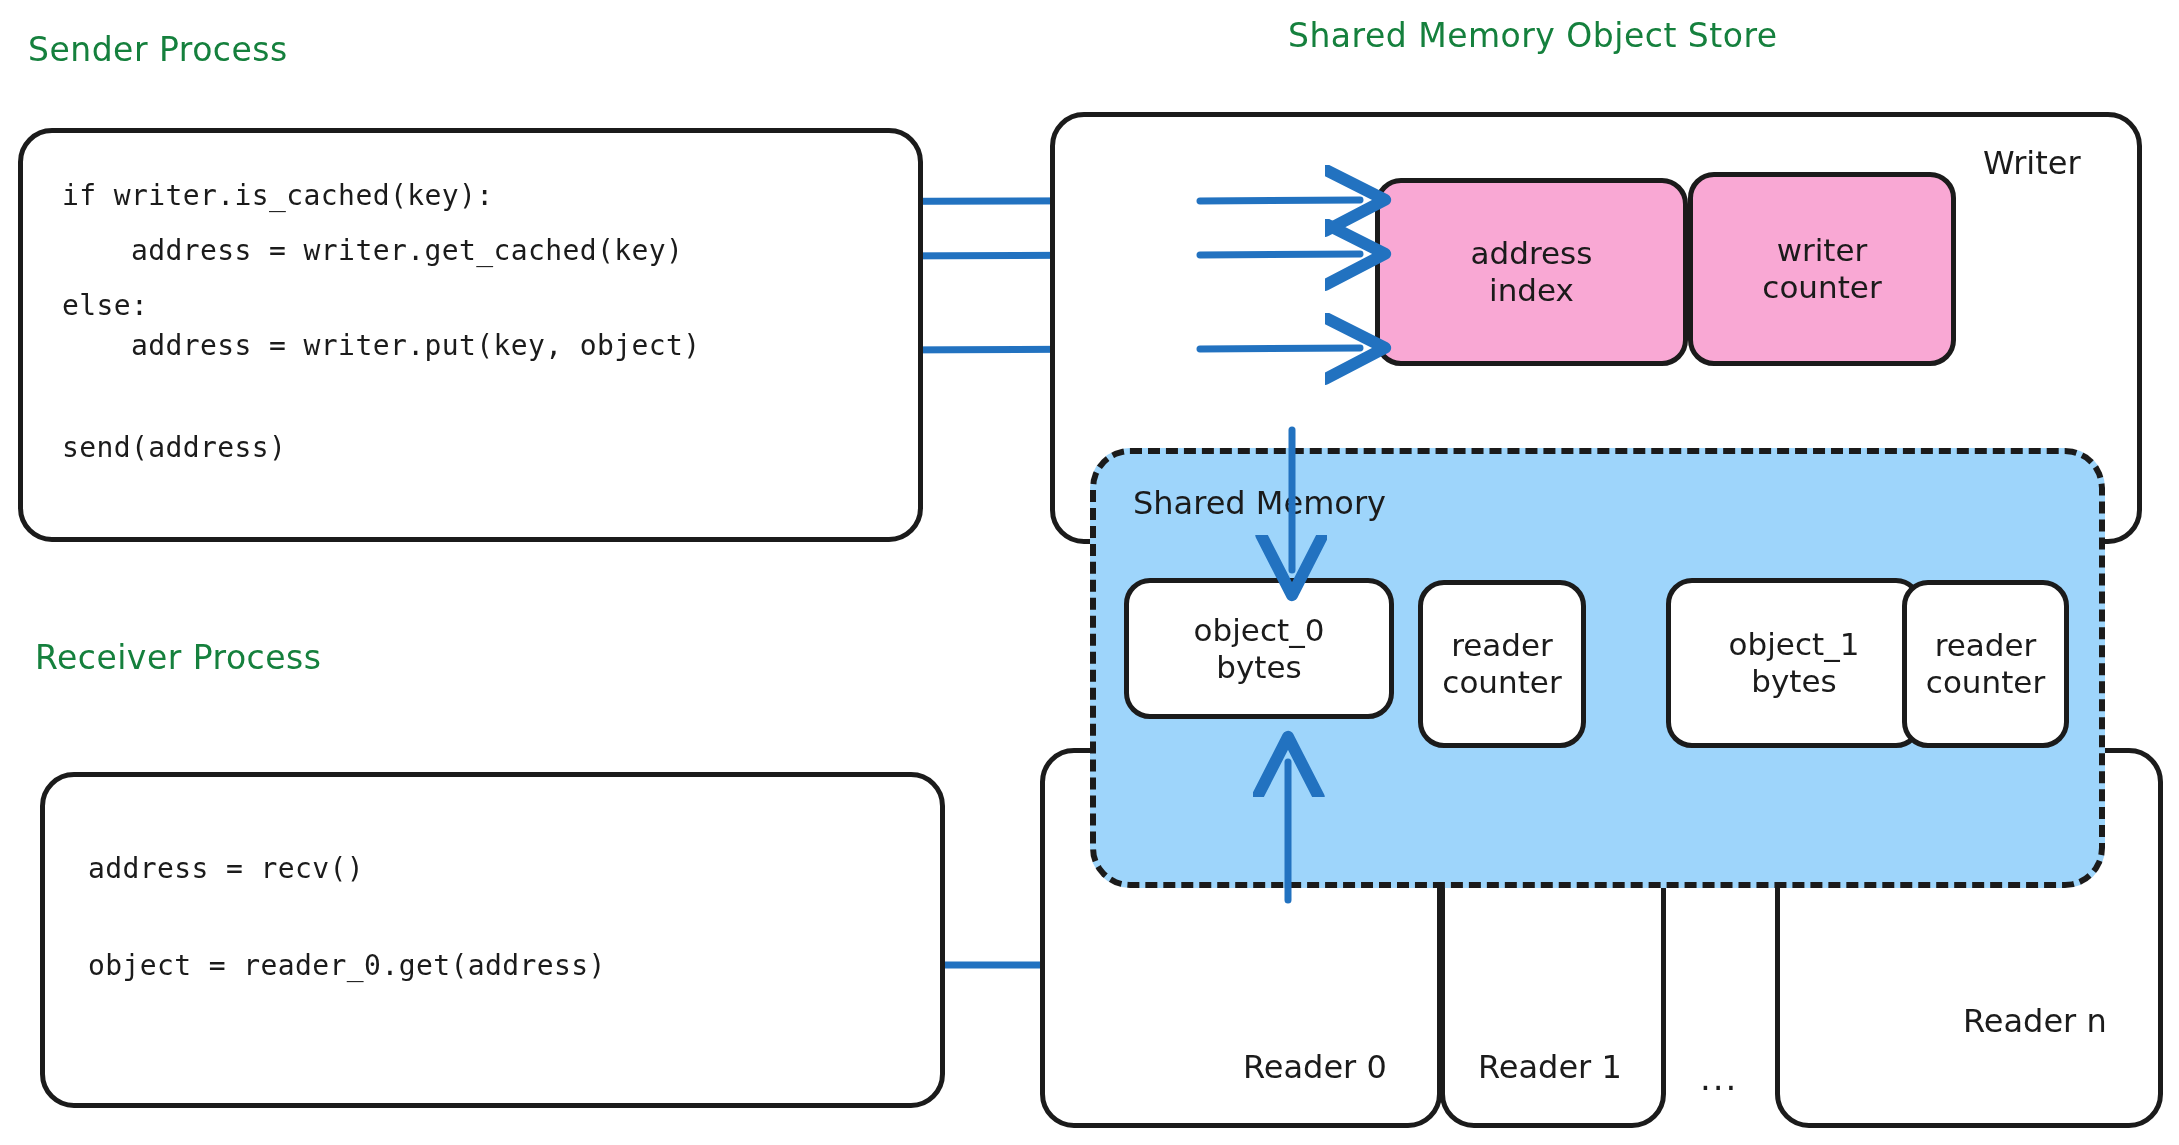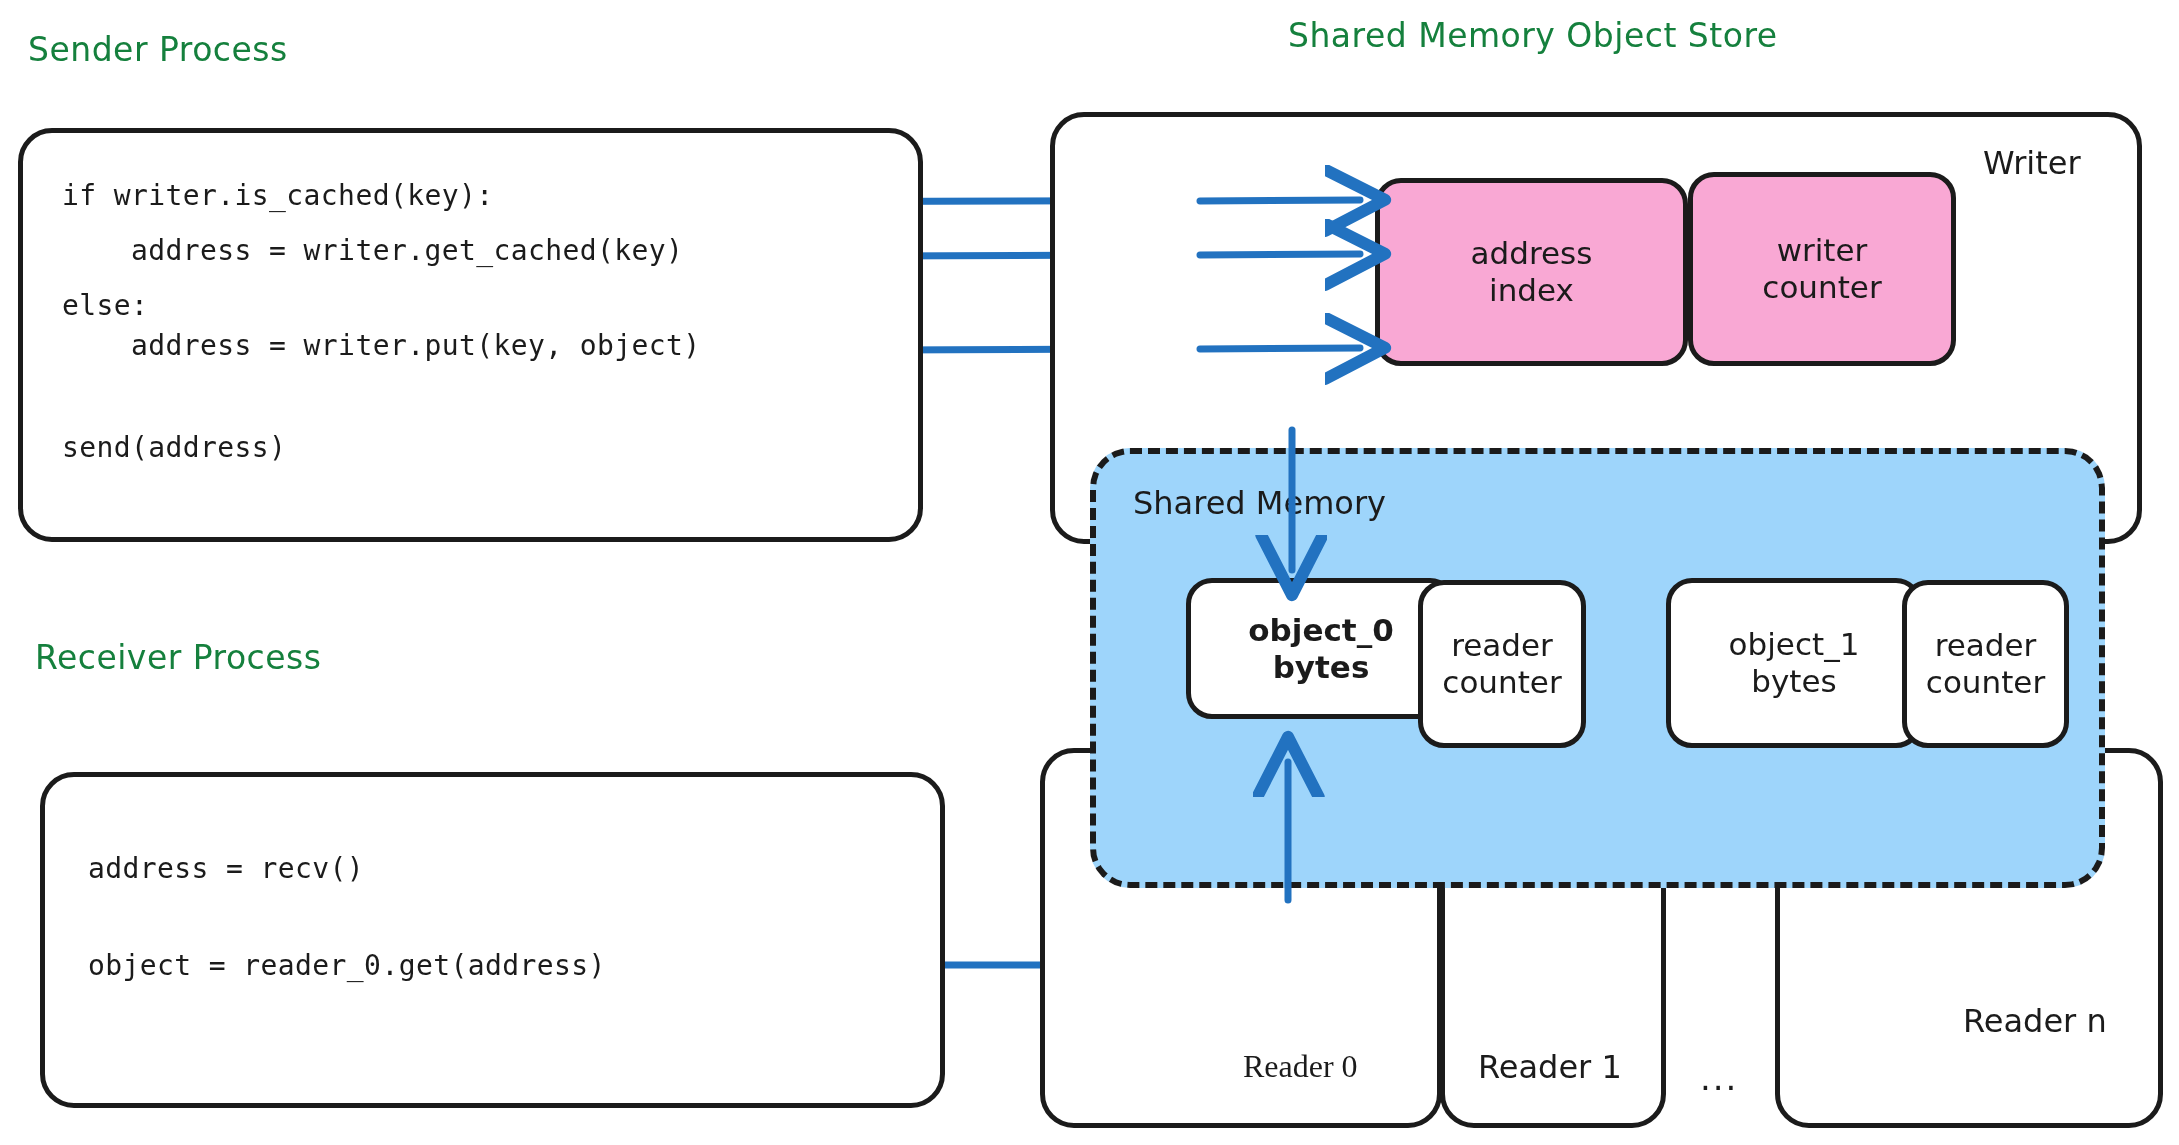--- a/index.html
+++ b/index.html
@@ -161,31 +161,31 @@
 counter</div>
 
   <div class="box layer-boxes" style="left:1040px; top:748px; width:402px; height:380px;"></div>
   <div class="box layer-boxes" style="left:1440px; top:748px; width:226px; height:380px;"></div>
   <div class="box layer-boxes" style="left:1775px; top:748px; width:388px; height:380px;"></div>
 
   <div class="shm layer-shm" style="left:1090px; top:448px; width:1015px; height:440px;"></div>
 
   <div class="box-title layer-labels" style="left:1133px; top:484px;">Shared Memory</div>
 
-  <div class="node white layer-labels" style="left:1186px; top:578px; width:270px; height:141px;font-weight:bold;">object_0
+  <div class="node white layer-labels" style="left:1124px; top:578px; width:270px; height:141px;">object_0
 bytes</div>
   <div class="node white layer-labels" style="left:1418px; top:580px; width:168px; height:168px;">reader
 counter</div>
 
   <div class="node white layer-labels" style="left:1650px; top:578px; width:256px; height:170px;margin-left:16px;">object_1
 bytes</div>
   <div class="node white layer-labels" style="left:1902px; top:580px; width:167px; height:168px;">reader
 counter</div>
 
-  <div class="reader-label layer-labels" style="left:1243px; top:1048px;font-family:Liberation Serif, serif;">Reader 0</div>
+  <div class="reader-label layer-labels" style="left:1243px; top:1048px;">Reader 0</div>
   <div class="reader-label layer-labels" style="left:1478px; top:1048px;">Reader 1</div>
   <div class="ellipsis layer-labels" style="left:1700px; top:1058px;">...</div>
   <div class="reader-label layer-labels" style="left:1963px; top:1002px;">Reader n</div>
 
   <svg class="overlay over" viewBox="0 0 2179 1145">
     <defs>
       <marker id="ah2" markerWidth="14" markerHeight="14" refX="5.0" refY="5" orient="auto" markerUnits="strokeWidth">
         <path d="M0,0.6 L8.6,5 L0,9.4" fill="none" stroke="#2272C0" stroke-width="1.7" stroke-linecap="round" stroke-linejoin="round"></path>
       </marker>
     </defs>

